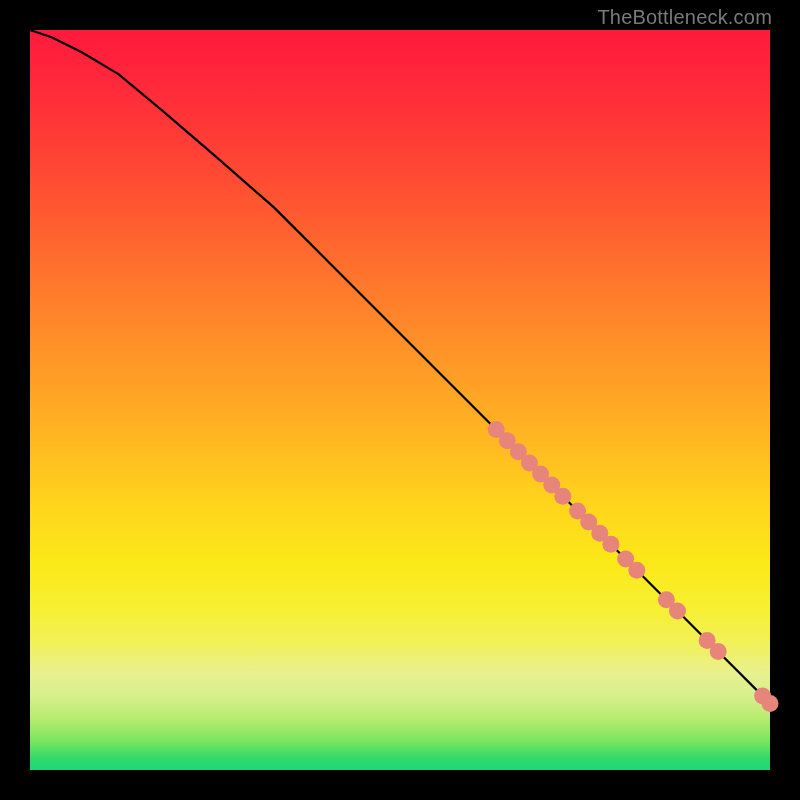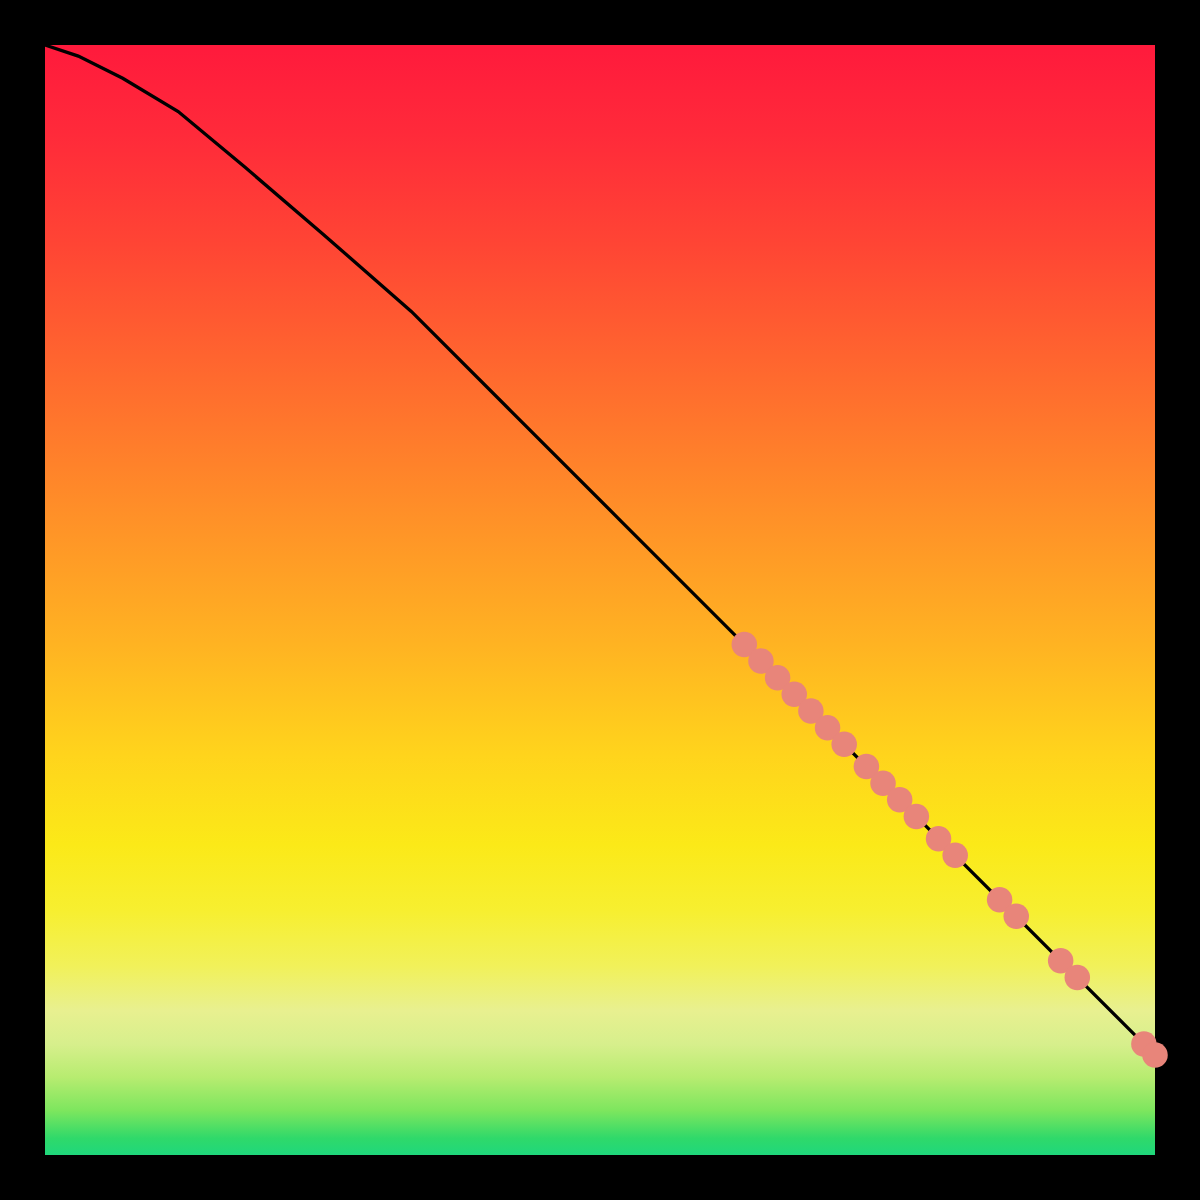--- a/index.html
+++ b/index.html
@@ -58,20 +58,21 @@
     top: 0;
     width: 740px;
     height: 740px;
     overflow: visible;
   }
 </style>
 </head>
 <body>
 
 <div class="frame">
+  <div class="attribution">TheBottleneck.com</div>
   <div class="plot">
     <svg class="curve" viewBox="0 0 740 740">
       <path fill="none" stroke-width="2.2" id="curve-path" stroke="#000000" d="M0.0 0.0 L22.2 7.4 L51.8 22.2 L88.8 44.4 L133.2 81.4 L185.0 125.8 L244.2 177.6 L310.8 244.2 L384.8 318.2 L458.8 392.2 L532.8 466.2 L606.8 540.2 L680.8 614.2 L740.0 673.4"></path>
       <g id="markers-group">
           <circle cx="466.2" cy="399.6" r="8.5" fill="#e8857a"></circle>
           <circle cx="477.3" cy="410.7" r="8.5" fill="#e8857a"></circle>
           <circle cx="488.4" cy="421.8" r="8.5" fill="#e8857a"></circle>
           <circle cx="499.5" cy="432.9" r="8.5" fill="#e8857a"></circle>
           <circle cx="510.6" cy="444.0" r="8.5" fill="#e8857a"></circle>
           <circle cx="521.7" cy="455.1" r="8.5" fill="#e8857a"></circle>

